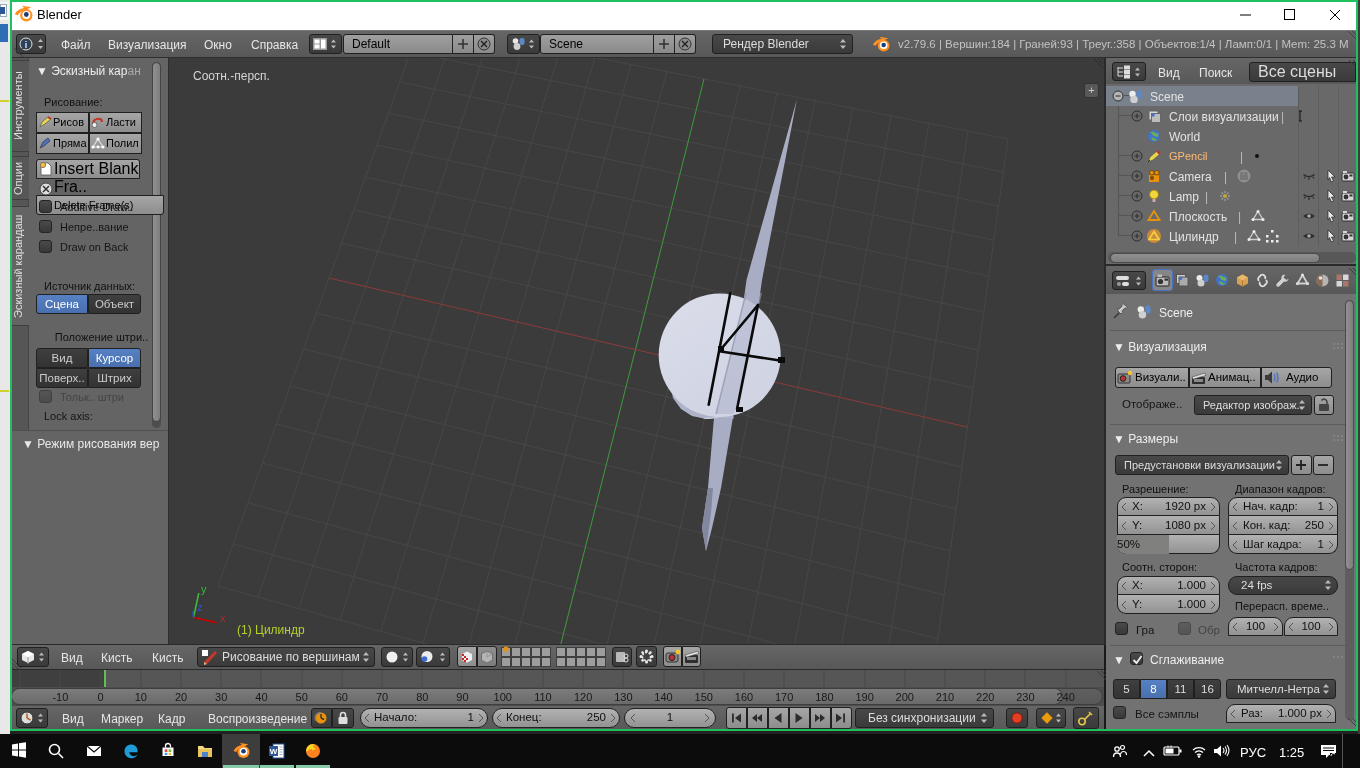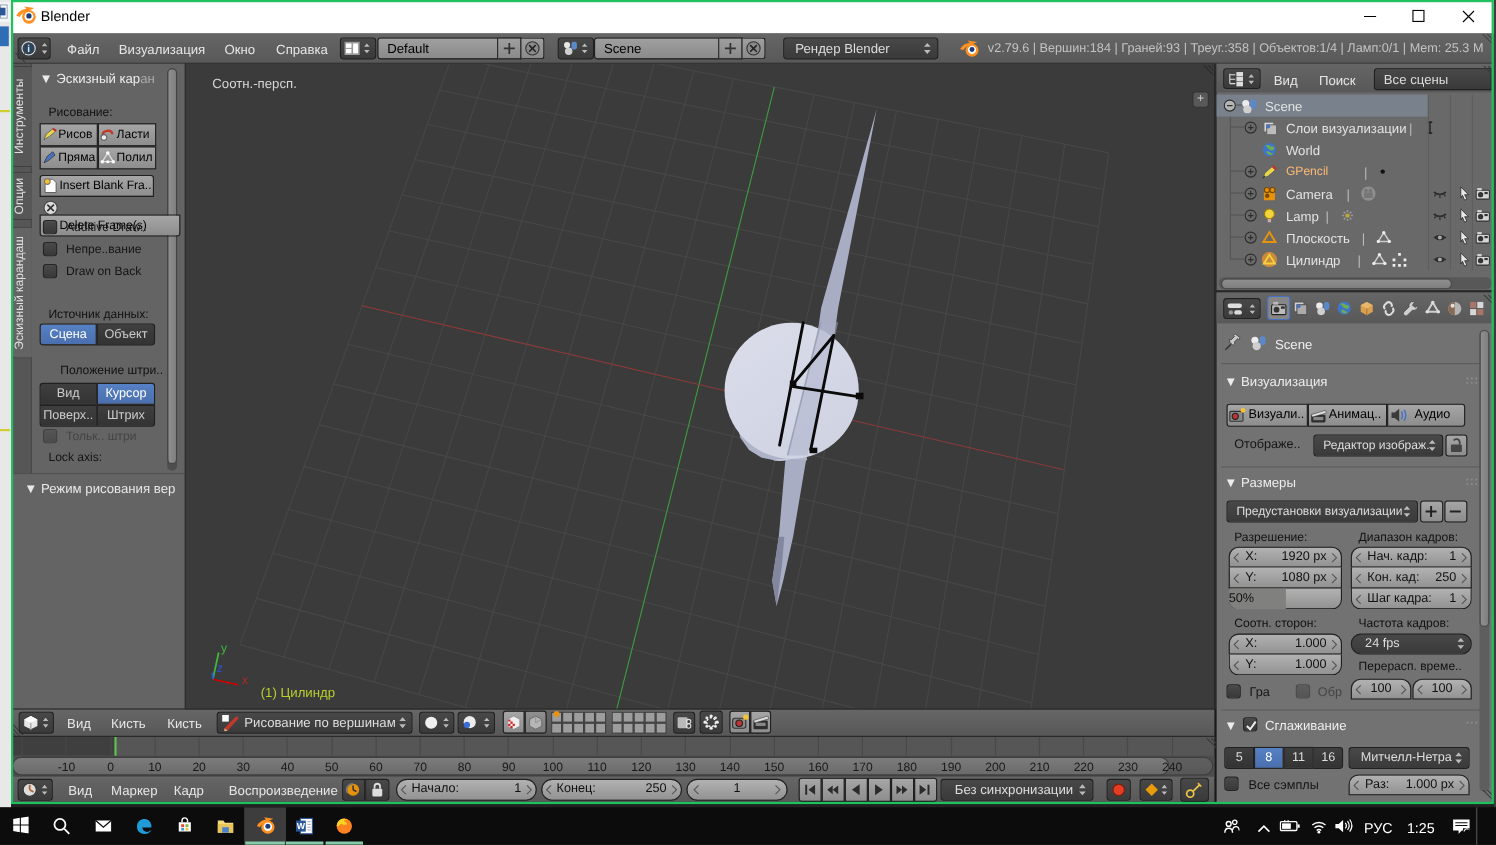--- a/index.html
+++ b/index.html
@@ -126,21 +126,21 @@
     <path d="M2 12L5 6l5-4 2 3-6 5z" fill="#4a72c4" stroke="#333" stroke-width=".7"></path>
   </svg>
 <div class="a btn" style="left:89px;top:133px;width:53px;height:21px;font-size:11px;line-height:19px;padding-left:16px;border-radius:0;">Полил</div>
 <svg style="left:91px;top:136px" width="14" height="14" viewBox="0 0 14 14">
     <path d="M7 3l5 8H2z" fill="none" stroke="#ddd" stroke-width="1.2"></path>
     <circle cx="7" cy="3" r="1.6" fill="#fff"></circle>
     <circle cx="2" cy="11" r="1.6" fill="#fff"></circle>
     <circle cx="12" cy="11" r="1.6" fill="#fff"></circle>
     <circle cx="7" cy="11" r="1.4" fill="#fff"></circle>
   </svg>
-<div class="a btn" style="left:36px;top:159px;width:104px;height:20px;font-size:11px;line-height:18px;padding-left:17px;border-radius:3px 3px 0 0;">Insert Blank Fra..</div>
+<div class="a btn" style="left:36px;top:159px;width:104px;height:20px;font-size:16px;line-height:18px;padding-left:17px;border-radius:3px 3px 0 0;">Insert Blank Fra..</div>
 <svg style="left:39px;top:162px" width="14" height="14" viewBox="0 0 14 14">
     <path d="M2 1h7l3 3v9H2z" fill="#fff" stroke="#555" stroke-width=".8"></path>
     <circle cx="4" cy="3" r="2.6" fill="#f4c430" stroke="#876"></circle>
   </svg>
 <div class="a btn" style="left:36px;top:179px;width:128px;height:20px;font-size:11px;line-height:18px;padding-left:17px;border-radius:0 0 3px 3px;margin-top:16px;">Delete Frame(s)</div>
 <svg style="left:39px;top:182px" width="14" height="14" viewBox="0 0 14 14">
     <circle cx="7" cy="7" r="6" fill="#ddd" stroke="#444"></circle>
     <path d="M4 4l6 6M10 4l-6 6" stroke="#333" stroke-width="1.5"></path>
   </svg>
 <div class="cb" style="left:39px;top:200px"></div>
@@ -468,21 +468,21 @@
 <div class="a btnD" style="left:1112px;top:62px;width:34px;height:19px;"></div>
 <svg style="left:1116px;top:65px" width="26" height="14" viewBox="0 0 26 14">
 <path d="M2 2v9m0-8h5m-5 4h5m-5 4h5" stroke="#ddd" fill="none"></path>
     <rect x="8" y="0.5" width="6" height="4" fill="#ddd"></rect>
     <rect x="8" y="5" width="6" height="4" fill="#ddd"></rect>
     <rect x="8" y="9.5" width="6" height="4" fill="#ddd"></rect>
 <path d="M19 5.5l2.5-3 2.5 3z M19 8.5l2.5 3 2.5-3z" fill="#bbb"></path>
   </svg>
 <div class="a mt" style="left:1158px;top:66px;width:40px;height:13px;">Вид</div>
 <div class="a mt" style="left:1199px;top:66px;width:44px;height:13px;">Поиск</div>
-<div class="a btnD" style="left:1249px;top:62px;width:107px;height:20px;font-size:12px;line-height:18px;padding-left:8px;border-radius:3px 0 0 3px;">Все сцены</div>
+<div class="a btnD" style="left:1249px;top:62px;width:107px;height:20px;font-size:16px;line-height:18px;padding-left:8px;border-radius:3px 0 0 3px;">Все сцены</div>
 <div class="a" style="left:1118px;top:100px;width:1px;height:136px;background:#555;"></div>
 <div class="a" style="left:1106px;top:86px;width:192px;height:20px;background:#79828c;"></div>
 <svg style="left:1112px;top:90px" width="12" height="12" viewBox="0 0 12 12">
     <circle cx="6" cy="6" r="5" fill="#b5b5b5" stroke="#2d2d2d"></circle>
     <path d="M3.5 6h5" stroke="#2d2d2d"></path>
   </svg>
 <div class="a" style="left:1124px;top:95px;width:8px;height:1px;background:#555;"></div>
 <svg style="left:1128px;top:89px" width="14" height="14" viewBox="0 0 14 14">
     <circle cx="4.5" cy="5" r="3.2" fill="#ececec"></circle>
     <rect x="8.5" y="1.5" width="5.5" height="8" rx="2.4" fill="#5a88c8"></rect>

